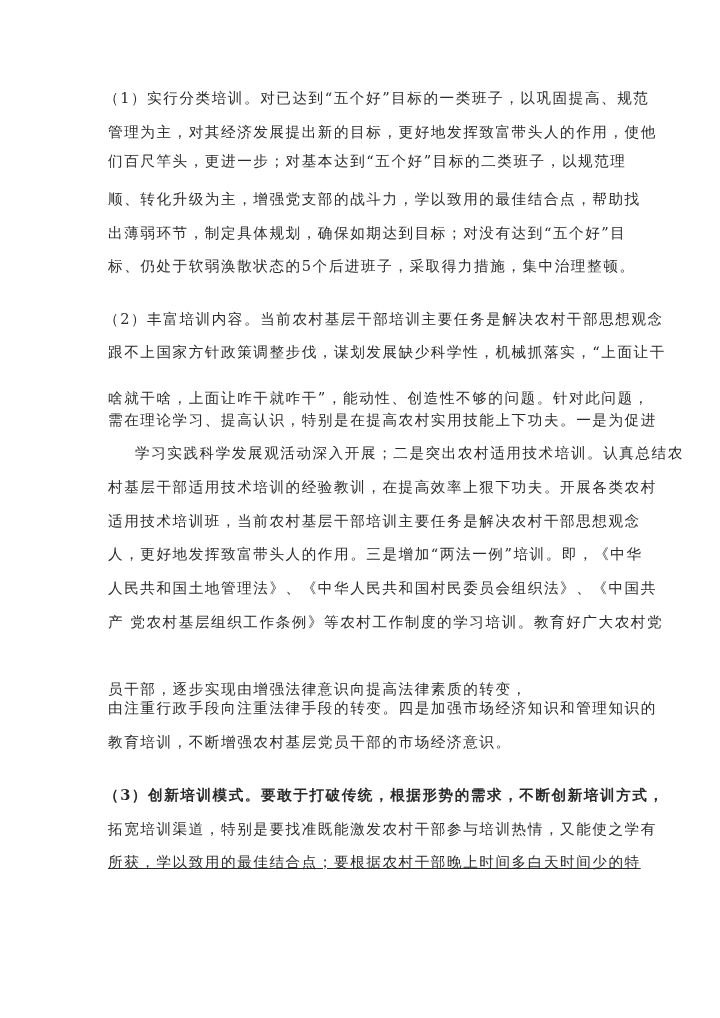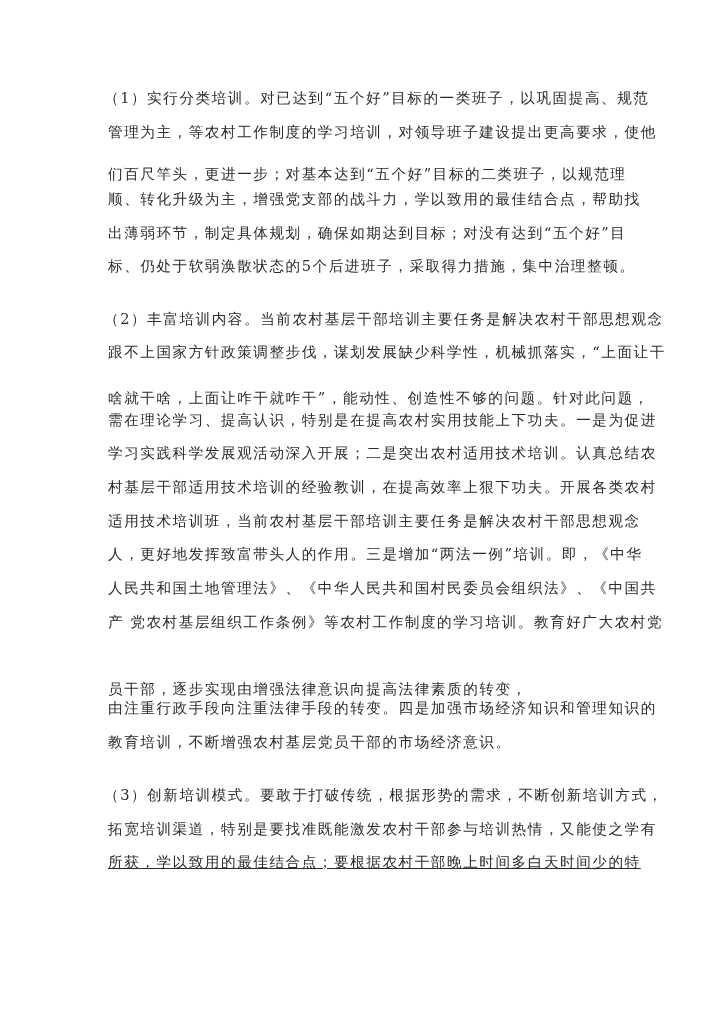--- a/index.html
+++ b/index.html
@@ -36,45 +36,45 @@
       left: 104px;
     }
   </style>
 </head>
 <body>
 
 <div class="page">
 
   <div>
     <div class="line first" style="top:88px;">（1）实行分类培训。对已达到“五个好”目标的一类班子，以巩固提高、规范</div>
-    <div class="line" style="top:122px;">管理为主，等农村工作制度的学习培训，对领导班子建设提出更高要求，使他</div>
-    <div class="line" style="top:164px;text-align:center;">们百尺竿头，更进一步；对基本达到“五个好”目标的二类班子，以规范理</div>
+    <div class="line" style="top:122px;">管理为主，对其经济发展提出新的目标，更好地发挥致富带头人的作用，使他</div>
+    <div class="line" style="top:151px;text-align:center;">们百尺竿头，更进一步；对基本达到“五个好”目标的二类班子，以规范理</div>
     <div class="line" style="top:189px;">顺、转化升级为主，增强党支部的战斗力，学以致用的最佳结合点，帮助找</div>
     <div class="line" style="top:223px;">出薄弱环节，制定具体规划，确保如期达到目标；对没有达到“五个好”目</div>
     <div class="line" style="top:256px;">标、仍处于软弱涣散状态的5个后进班子，采取得力措施，集中治理整顿。</div>
   </div>
 
   <div>
     <div class="line first" style="top:309px;">（2）丰富培训内容。当前农村基层干部培训主要任务是解决农村干部思想观念</div>
     <div class="line" style="top:342px;">跟不上国家方针政策调整步伐，谋划发展缺少科学性，机械抓落实，“上面让干</div>
     <div class="line" style="top:388px;">啥就干啥，上面让咋干就咋干”，能动性、创造性不够的问题。针对此问题，</div>
     <div class="line" style="top:410px;">需在理论学习、提高认识，特别是在提高农村实用技能上下功夫。一是为促进</div>
-    <div class="line" style="top:443px;">学习实践科学发展观活动深入开展；二是突出农村适用技术培训。认真总结农</div>
+    <div class="line" style="top:443px;margin-left:27px;">学习实践科学发展观活动深入开展；二是突出农村适用技术培训。认真总结农</div>
     <div class="line" style="top:477px;">村基层干部适用技术培训的经验教训，在提高效率上狠下功夫。开展各类农村</div>
     <div class="line" style="top:511px;">适用技术培训班，当前农村基层干部培训主要任务是解决农村干部思想观念</div>
     <div class="line" style="top:544px;">人，更好地发挥致富带头人的作用。三是增加“两法一例”培训。即，《中华</div>
     <div class="line" style="top:578px;">人民共和国土地管理法》、《中华人民共和国村民委员会组织法》、《中国共</div>
     <div class="line" style="top:612px;">产 党农村基层组织工作条例》等农村工作制度的学习培训。教育好广大农村党</div>
     <div class="line" style="top:645px;margin-top:34px;">员干部，逐步实现由增强法律意识向提高法律素质的转变，</div>
   </div>
 
   <div>
     <div class="line" style="top:698px;">由注重行政手段向注重法律手段的转变。四是加强市场经济知识和管理知识的</div>
     <div class="line" style="top:732px;">教育培训，不断增强农村基层党员干部的市场经济意识。</div>
   </div>
 
   <div>
-    <div class="line first" style="top:785px;">（3）创新培训模式。要敢于打破传统，根据形势的需求，不断创新培训方式，</div>
+    <div class="line first" style="top:785px;font-weight:bold;">（3）创新培训模式。要敢于打破传统，根据形势的需求，不断创新培训方式，</div>
     <div class="line" style="top:819px;">拓宽培训渠道，特别是要找准既能激发农村干部参与培训热情，又能使之学有</div>
     <div class="line" style="top:852px;text-decoration:underline;">所获，学以致用的最佳结合点；要根据农村干部晚上时间多白天时间少的特</div>
   </div>
 
 </div>
 
 </body></html>

